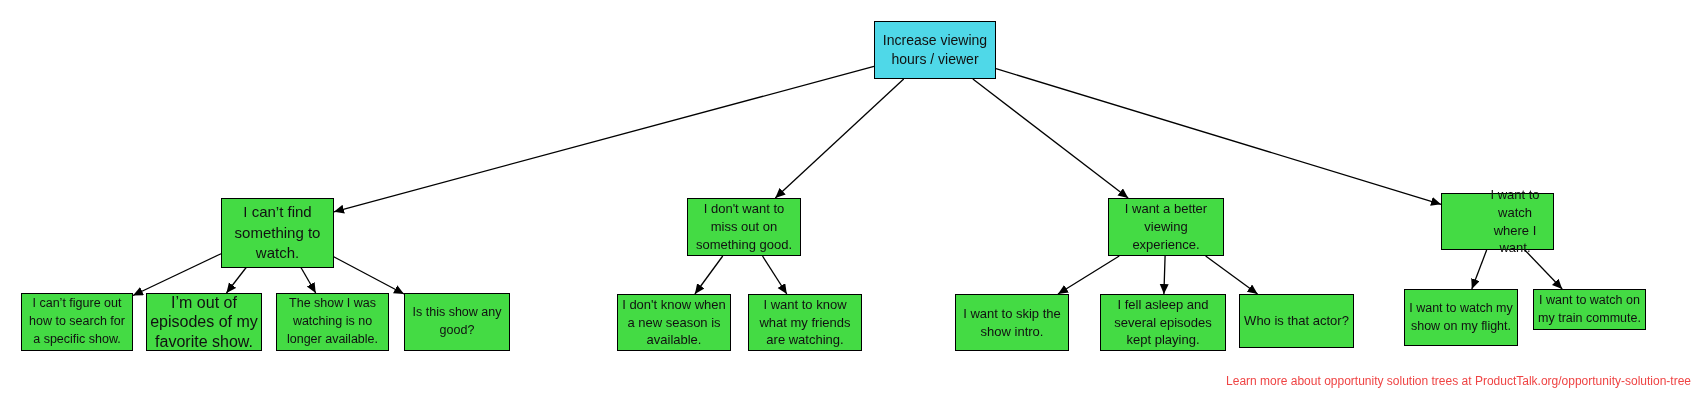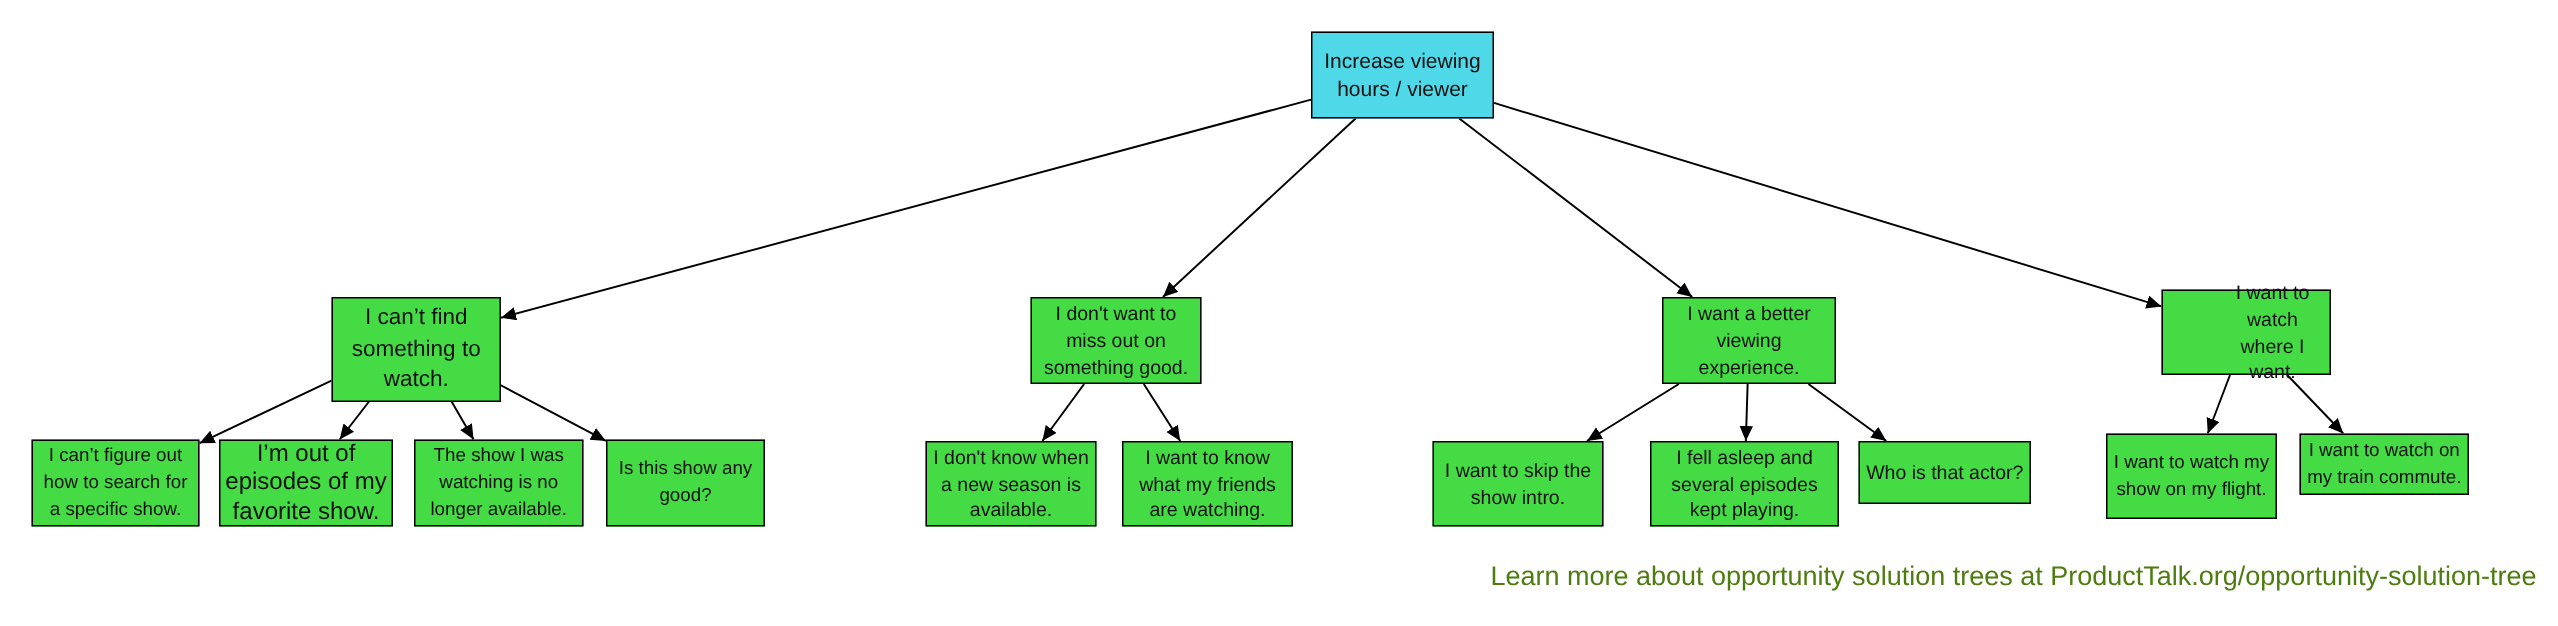--- a/index.html
+++ b/index.html
@@ -44,22 +44,22 @@
     background: var(--goal-fill, #4fd8e8);
     font-size: 14px;
   }
   .node--parent-lg { font-size: 15px; }
   .node--sm { font-size: 12.5px; line-height: 1.42; }
   .node--xl { font-size: 16px; line-height: 1.22; padding: 2px 1px; }
   .footer-note {
     position: absolute;
     top: 374px;
     right: 14px;
-    font-size: 18px;
-    color: #4d7c0f;
+    font-size: 12px;
+    color: #ef4444;
     white-space: nowrap;
   }
 </style>
 </head>
 <body>
 
 <div class="canvas">
 
   <svg id="edge-layer" xmlns="http://www.w3.org/2000/svg">
     <defs>
@@ -116,21 +116,21 @@
 
   <div class="node" style="left:1108px; top:198px; width:116px; height:58px;">
     <span>I want a better viewing experience.</span>
   </div>
   <div class="node" style="left:955px; top:294px; width:114px; height:57px;">
     <span>I want to skip the show intro.</span>
   </div>
   <div class="node" style="left:1100px; top:294px; width:126px; height:57px;">
     <span>I fell asleep and several episodes kept playing.</span>
   </div>
-  <div class="node" style="left:1239px; top:294px; width:115px; height:42px;">
+  <div class="node" style="left:1239px; top:294px; width:115px; height:54px;">
     <span>Who is that actor?</span>
   </div>
 
   <div class="node" style="left:1441px; top:193px; width:113px; height:57px;padding-left:38px;">
     <span>I want to watch where I want.</span>
   </div>
   <div class="node node--sm" style="left:1404px; top:289px; width:114px; height:57px;">
     <span>I want to watch my show on my flight.</span>
   </div>
   <div class="node node--sm" style="left:1533px; top:289px; width:113px; height:41px;">

